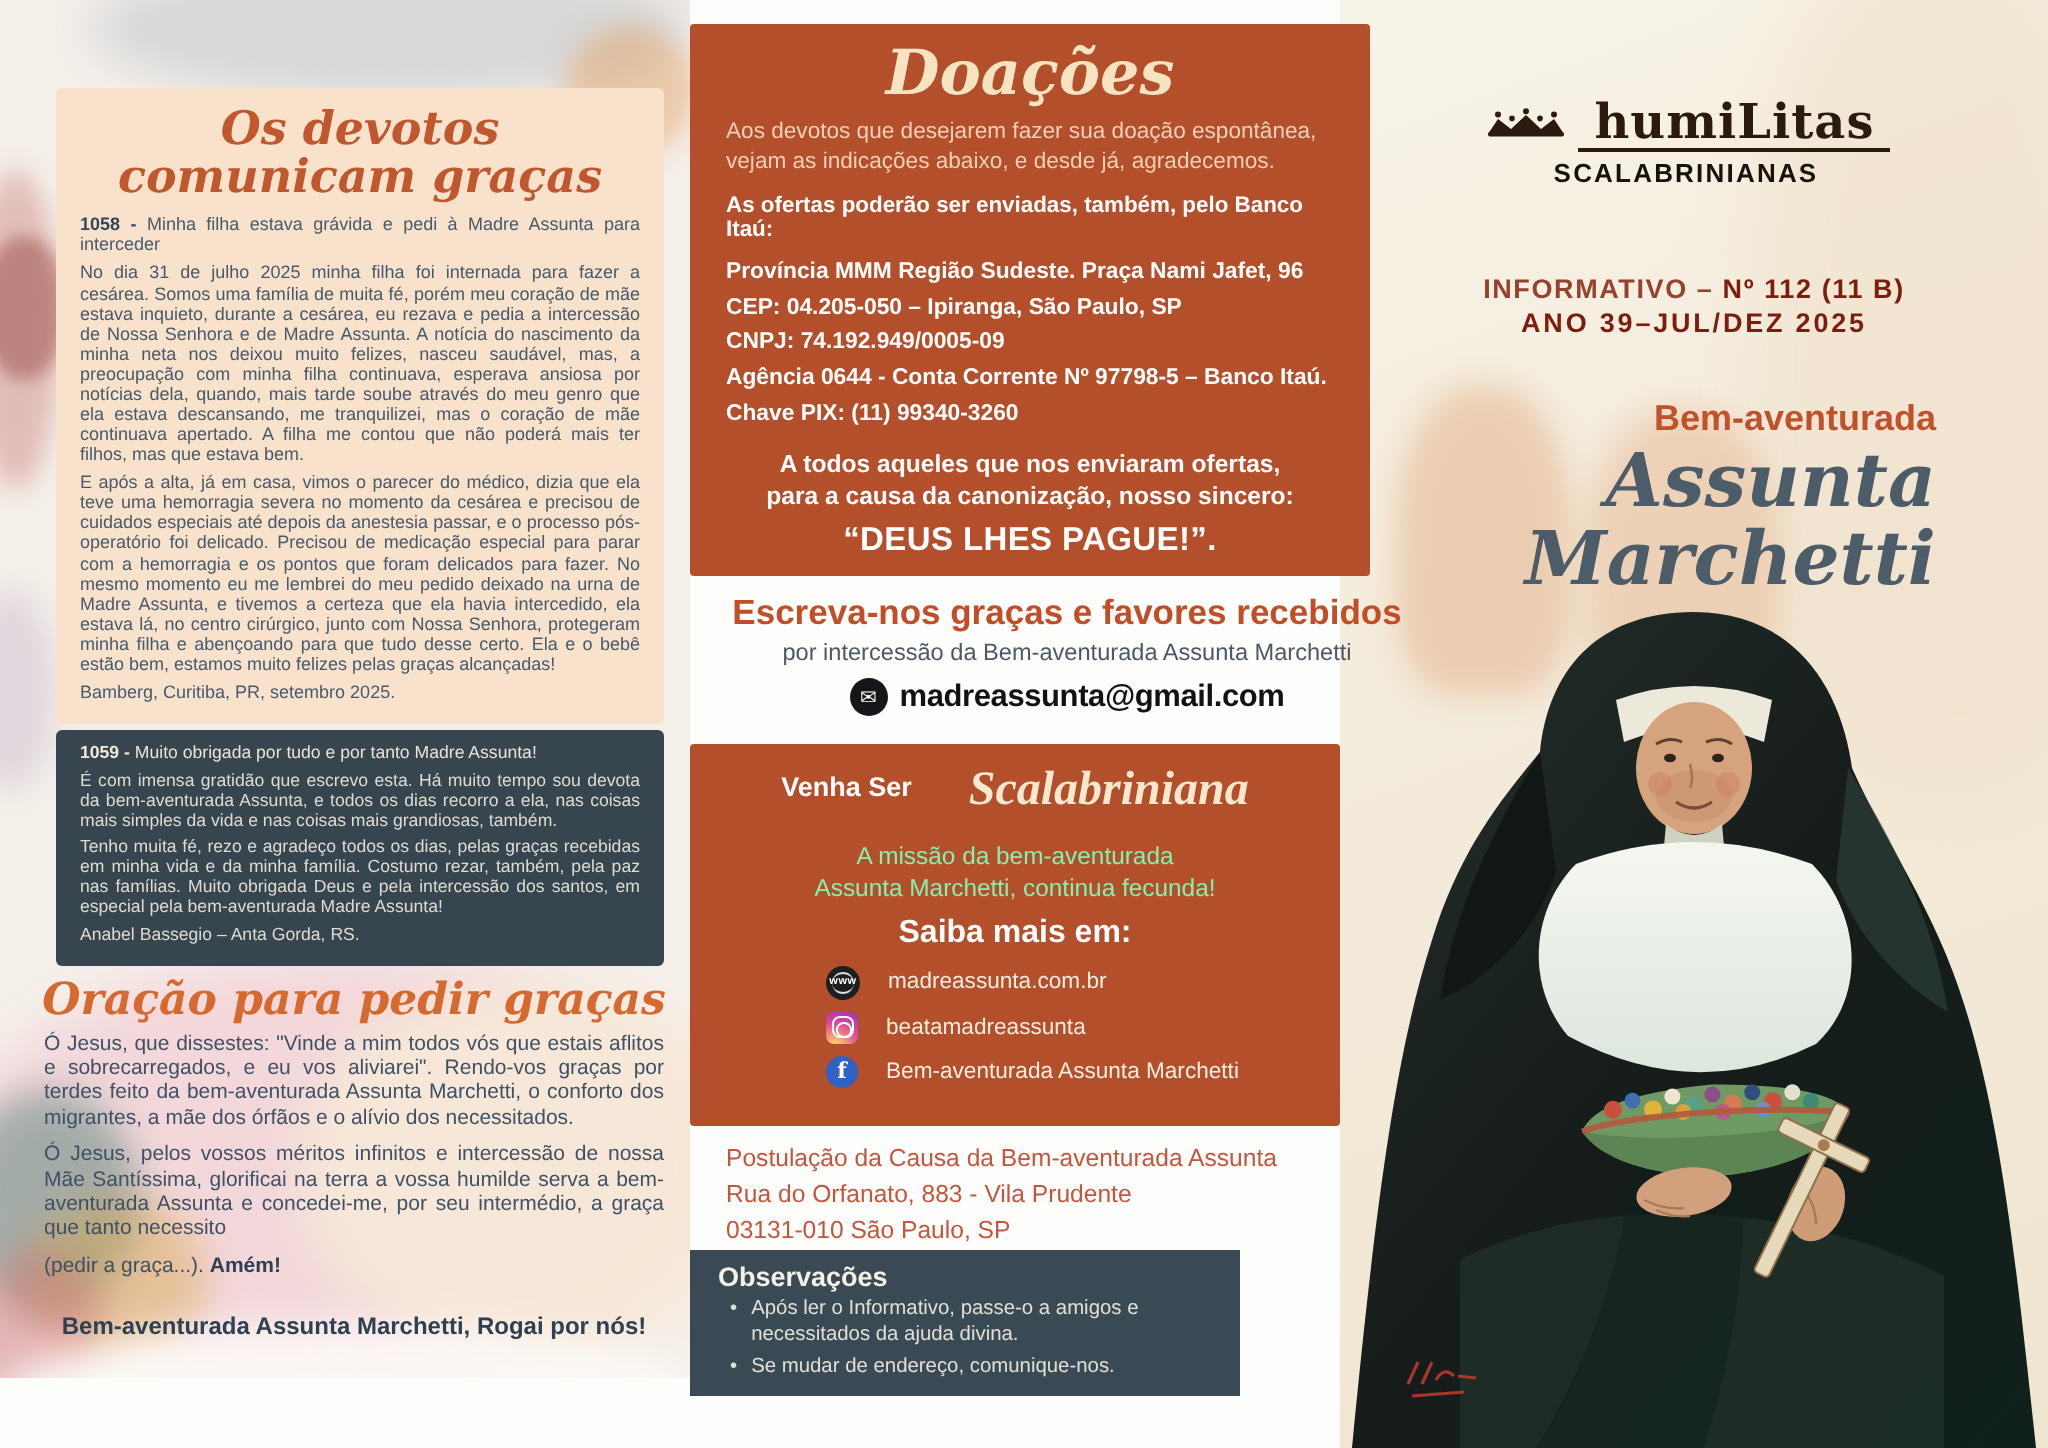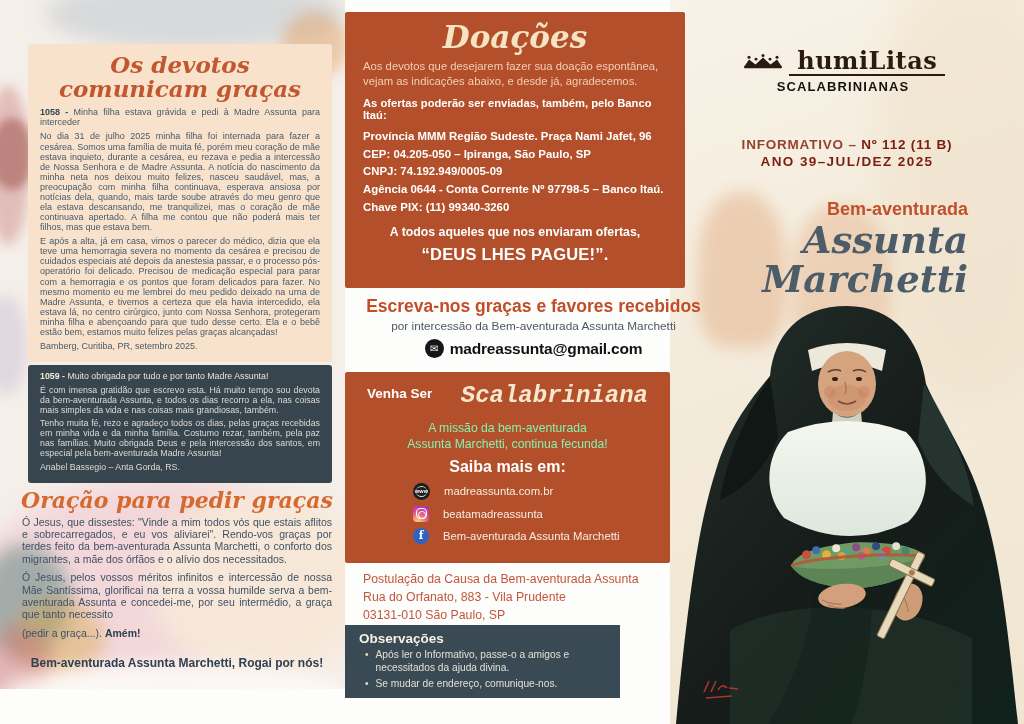--- a/index.html
+++ b/index.html
@@ -52,21 +52,21 @@
 
   .write-us { position:absolute; left:345px; top:296px; width:377px; text-align:center; z-index:3; }
   .wu-title { color:#c24e28; font-weight:800; font-size:17.5px; }
   .wu-sub { color:#4d5866; font-size:11.8px; margin-top:2px; }
   .wu-email-row { margin-top:6px; display:flex; align-items:center; justify-content:center; gap:6px; }
   .email-icon { width:19px; height:19px; border-radius:50%; background:#14161a; color:#fff; font-size:10px; display:flex; align-items:center; justify-content:center; }
   .wu-email { font-weight:800; font-size:15.5px; color:#101214; letter-spacing:-.2px; }
 
   .box-vocation { position:absolute; left:345px; top:372px; width:325px; height:191px; background:#b3502b; border-radius:2px; padding:10px 18px 8px; color:#fff; text-align:center; z-index:3; }
   .voc-small { font-weight:800; font-size:13.5px; vertical-align:4px; }
-  .voc-script { font-family:Liberation Mono, monospace; font-style:italic; font-weight:700; font-size:24px; color:#f6e8cf; margin-left:24px; }
+  .voc-script { font-family:Liberation Serif, serif; font-style:italic; font-weight:700; font-size:24px; color:#f6e8cf; margin-left:24px; }
   .voc-mission { font-size:12.2px; line-height:1.3; margin-top:12px; color:#86efac; }
   .voc-more { font-weight:800; font-size:16px; margin-top:5px; }
   .voc-links { margin-top:7px; text-align:left; padding-left:50px; }
   .link-row { display:flex; align-items:center; gap:14px; margin-bottom:6px; font-size:11.3px; color:#f8ece0; }
   .www-icon { position:relative; width:17px; height:17px; border-radius:50%; background:#1c1e20; color:#fff; font-size:5.5px; font-weight:700; display:flex; align-items:center; justify-content:center; letter-spacing:.3px; flex:0 0 auto; }
   .www-icon::before { content:""; position:absolute; inset:3px; border-top:1px solid rgba(255,255,255,.85); border-bottom:1px solid rgba(255,255,255,.85); border-radius:50%; }
   .ig-icon { position:relative; width:16px; height:16px; border-radius:4px; background:radial-gradient(circle at 28% 110%, #fdc468 12%, #df4996 58%, #9b36b7 95%); flex:0 0 auto; }
   .ig-icon::before { content:""; position:absolute; inset:2.5px; border:1.3px solid #fff; border-radius:4px; }
   .ig-icon::after { content:""; position:absolute; left:5.2px; top:5.2px; width:5.6px; height:5.6px; border:1.2px solid #fff; border-radius:50%; }
   .fb-icon { width:16px; height:16px; border-radius:50%; background:#2f62c4; color:#fff; font-weight:700; font-size:11px; display:flex; align-items:center; justify-content:center; font-family:"DejaVu Serif",serif; flex:0 0 auto; }
@@ -152,20 +152,21 @@
     <div class="script don-title">Doações</div>
     <div class="don-intro">Aos devotos que desejarem fazer sua doação espontânea, vejam as indicações abaixo, e desde já, agradecemos.</div>
     <div class="bank-header">As ofertas poderão ser enviadas, também, pelo Banco Itaú:</div>
     <div class="bank-line">Província MMM Região Sudeste. Praça Nami Jafet, 96</div>
     <div class="bank-line">CEP: 04.205-050 – Ipiranga, São Paulo, SP</div>
     <div class="bank-line">CNPJ: 74.192.949/0005-09</div>
     <div class="bank-line">Agência 0644 - Conta Corrente Nº 97798-5 – Banco Itaú.</div>
     <div class="bank-line">Chave PIX: (11) 99340-3260</div>
     <div class="thanks">
       <div class="thanks-l">A todos aqueles que nos enviaram ofertas,</div>
+      <div class="thanks-l">para a causa da canonização, nosso sincero:</div>
       <div class="thanks-big">“DEUS LHES PAGUE!”.</div>
     </div>
   </div>
 
   <div class="write-us">
     <div class="wu-title">Escreva-nos graças e favores recebidos</div>
     <div class="wu-sub">por intercessão da Bem-aventurada Assunta Marchetti</div>
     <div class="wu-email-row">
       <span class="email-icon">✉</span>
       <span class="wu-email">madreassunta@gmail.com</span>

